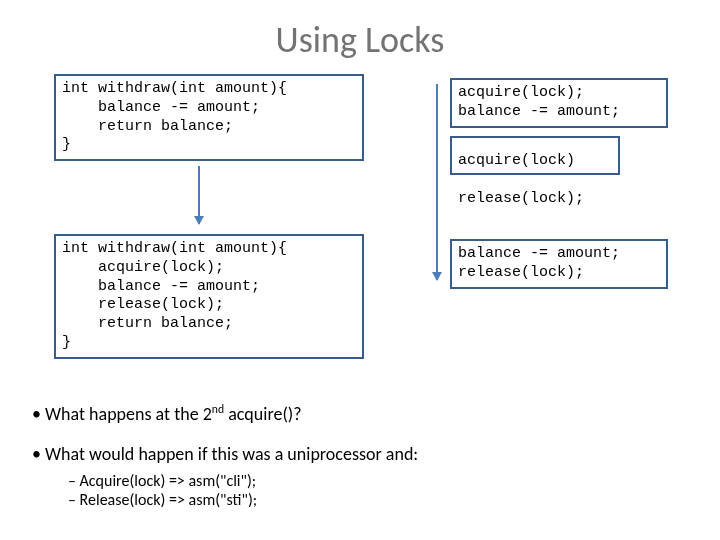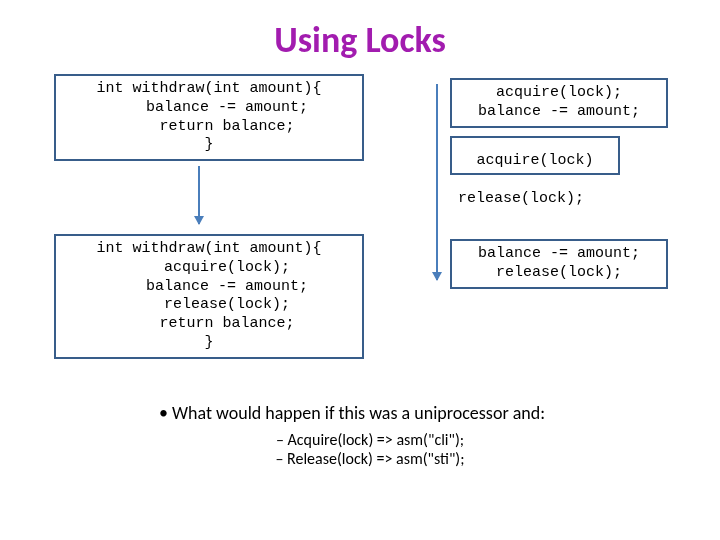--- a/index.html
+++ b/index.html
@@ -1,30 +1,30 @@
 <!DOCTYPE html>
 <html><head>
 <meta charset="utf-8">
 <style>
-  * { box-sizing: border-box; margin: 0; padding: 0; text-align: center; }
+  * { box-sizing: border-box; margin: 0; padding: 0; }
   body {
     width: 720px;
     height: 540px;
     background: #fff;
     font-family: Calibri, Arial, sans-serif;
     position: relative;
     overflow: hidden;
   }
   .title {
     text-align: center;
     font-size: 36px;
-    color: #a21caf;
+    color: #737373;
     margin-top: 18px;
     margin-bottom: 12px;
-    font-weight: 700;
+    font-weight: 400;
   }
   .content {
     position: relative;
     width: 100%;
     height: 380px;
   }
   .codebox {
     position: absolute;
     border: 2px solid #385d8a;
     background: #fff;
@@ -109,20 +109,21 @@
 balance -= amount;</div>
   <div class="codebox box4">acquire(lock)</div>
   <div class="noborder">release(lock);</div>
   <div class="codebox box5">balance -= amount;
 release(lock);</div>
 
 </div>
 
 <div class="bullets">
   <ul>
+    <li><span>What happens at the 2</span><sup>nd</sup><span> acquire()?</span></li>
     <li><span>What would happen if this was a uniprocessor and:</span>
       <ul class="sublist">
         <li>Acquire(lock) =&gt; asm("cli");</li>
         <li>Release(lock) =&gt; asm("sti");</li>
       </ul>
     </li>
   </ul>
 </div>
 
 </body></html>

